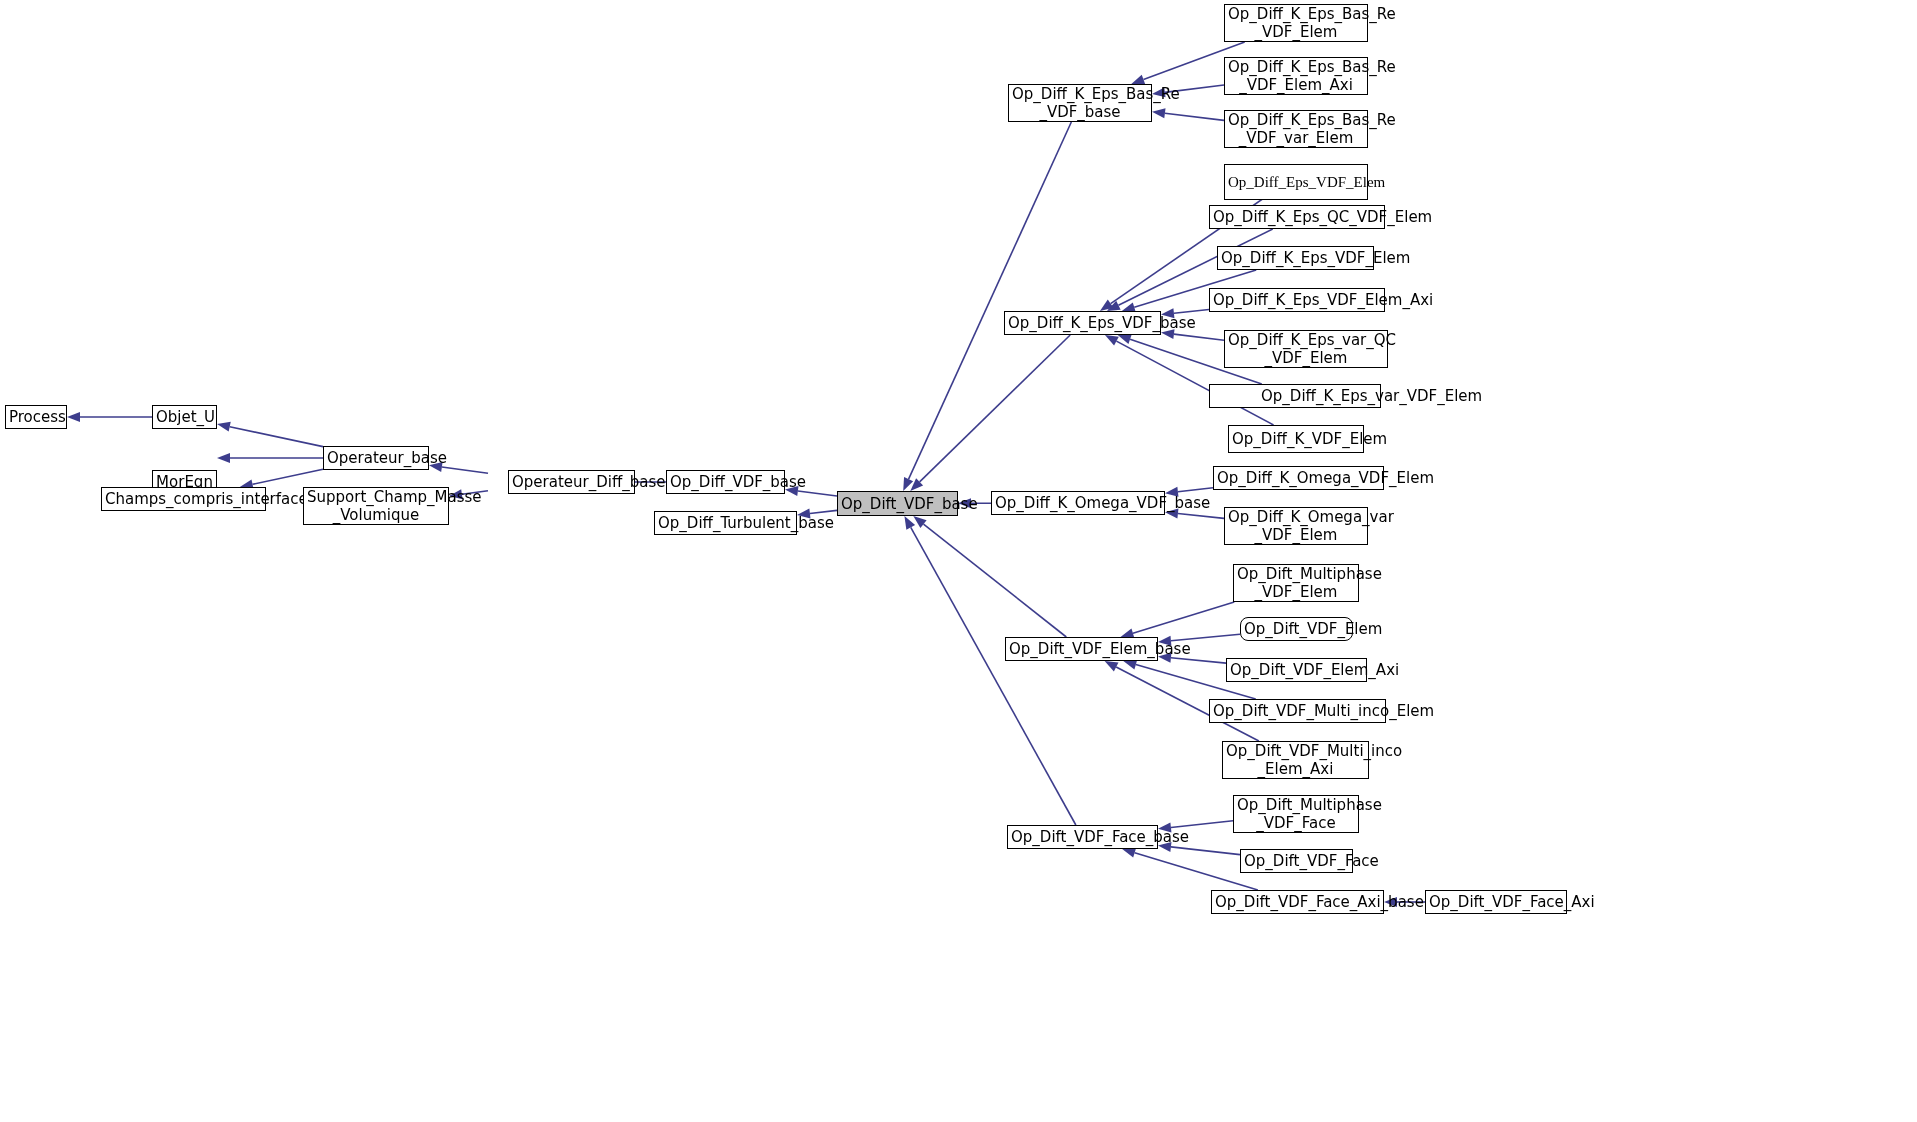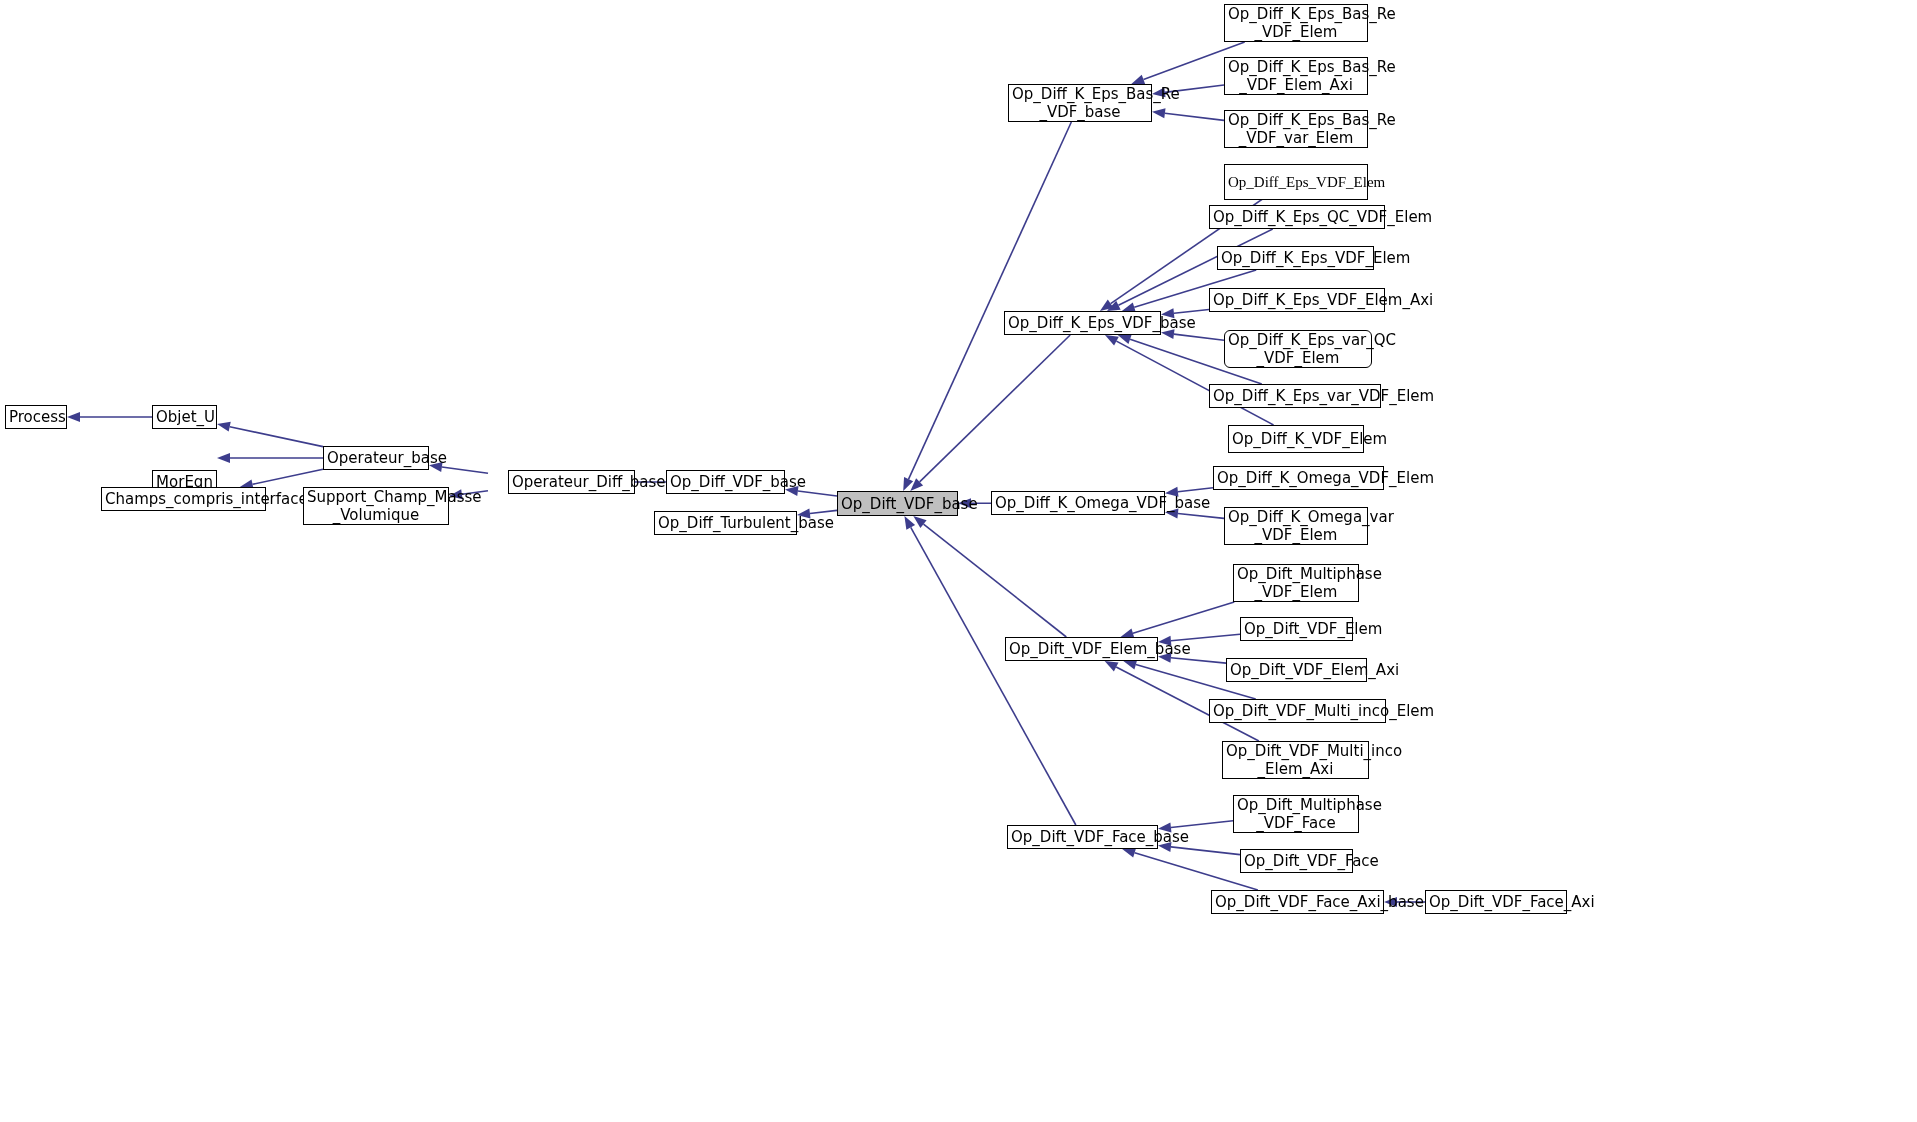--- a/index.html
+++ b/index.html
@@ -215,32 +215,32 @@
 _VDF_Elem</span></div>
       <div class="node" style="left: 1224px; top: 57px; width: 144px; height: 38px;"><span class="label">Op_Diff_K_Eps_Bas_Re
 _VDF_Elem_Axi</span></div>
       <div class="node" style="left: 1224px; top: 110px; width: 144px; height: 38px;"><span class="label">Op_Diff_K_Eps_Bas_Re
 _VDF_var_Elem</span></div>
       <div class="node" style="left: 1004px; top: 311px; width: 157px; height: 24px;"><span class="label">Op_Diff_K_Eps_VDF_base</span></div>
       <div class="node" style="left: 1224px; top: 164px; width: 144px; height: 36px; font-family: Liberation Serif, serif;"><span class="label">Op_Diff_Eps_VDF_Elem</span></div>
       <div class="node" style="left: 1209px; top: 205px; width: 176px; height: 24px;"><span class="label">Op_Diff_K_Eps_QC_VDF_Elem</span></div>
       <div class="node" style="left: 1217px; top: 246px; width: 157px; height: 24px;"><span class="label">Op_Diff_K_Eps_VDF_Elem</span></div>
       <div class="node" style="left: 1209px; top: 288px; width: 176px; height: 24px;"><span class="label">Op_Diff_K_Eps_VDF_Elem_Axi</span></div>
-      <div class="node" style="left: 1224px; top: 330px; width: 148px; height: 38px; border-radius: 6px;"><span class="label">Op_Diff_K_Eps_var_QC
-_VDF_Elem</span></div>
-      <div class="node" style="left: 1209px; top: 384px; width: 172px; height: 24px;"><span class="label">Op_Diff_K_Eps_var_VDF_Elem</span></div>
+      <div class="node" style="left: 1224px; top: 330px; width: 164px; height: 38px;"><span class="label">Op_Diff_K_Eps_var_QC
+_VDF_Elem</span></div>
+      <div class="node" style="left: 1209px; top: 384px; width: 172px; height: 24px; padding-left: 48px;"><span class="label">Op_Diff_K_Eps_var_VDF_Elem</span></div>
       <div class="node" style="left: 1228px; top: 425px; width: 136px; height: 28px;"><span class="label">Op_Diff_K_VDF_Elem</span></div>
       <div class="node" style="left: 991px; top: 491px; width: 174px; height: 24px;"><span class="label">Op_Diff_K_Omega_VDF_base</span></div>
       <div class="node" style="left: 1213px; top: 466px; width: 171px; height: 24px;"><span class="label">Op_Diff_K_Omega_VDF_Elem</span></div>
       <div class="node" style="left: 1224px; top: 507px; width: 144px; height: 38px;"><span class="label">Op_Diff_K_Omega_var
 _VDF_Elem</span></div>
       <div class="node" style="left: 1005px; top: 637px; width: 153px; height: 24px;"><span class="label">Op_Dift_VDF_Elem_base</span></div>
       <div class="node" style="left: 1233px; top: 564px; width: 126px; height: 38px;"><span class="label">Op_Dift_Multiphase
 _VDF_Elem</span></div>
-      <div class="node" style="left: 1240px; top: 617px; width: 113px; height: 24px;"><span class="label">Op_Dift_VDF_Elem</span></div>
+      <div class="node" style="left: 1240px; top: 617px; width: 113px; height: 24px; border-radius: 8px;"><span class="label">Op_Dift_VDF_Elem</span></div>
       <div class="node" style="left: 1226px; top: 658px; width: 141px; height: 24px;"><span class="label">Op_Dift_VDF_Elem_Axi</span></div>
       <div class="node" style="left: 1209px; top: 699px; width: 177px; height: 24px;"><span class="label">Op_Dift_VDF_Multi_inco_Elem</span></div>
       <div class="node" style="left: 1222px; top: 741px; width: 147px; height: 38px;"><span class="label">Op_Dift_VDF_Multi_inco
 _Elem_Axi</span></div>
       <div class="node" style="left: 1007px; top: 825px; width: 151px; height: 24px;"><span class="label">Op_Dift_VDF_Face_base</span></div>
       <div class="node" style="left: 1233px; top: 795px; width: 126px; height: 38px;"><span class="label">Op_Dift_Multiphase
 _VDF_Face</span></div>
       <div class="node" style="left: 1240px; top: 849px; width: 113px; height: 24px;"><span class="label">Op_Dift_VDF_Face</span></div>
       <div class="node" style="left: 1211px; top: 890px; width: 173px; height: 24px;"><span class="label">Op_Dift_VDF_Face_Axi_base</span></div>
       <div class="node" style="left: 1425px; top: 890px; width: 142px; height: 24px;"><span class="label">Op_Dift_VDF_Face_Axi</span></div>

